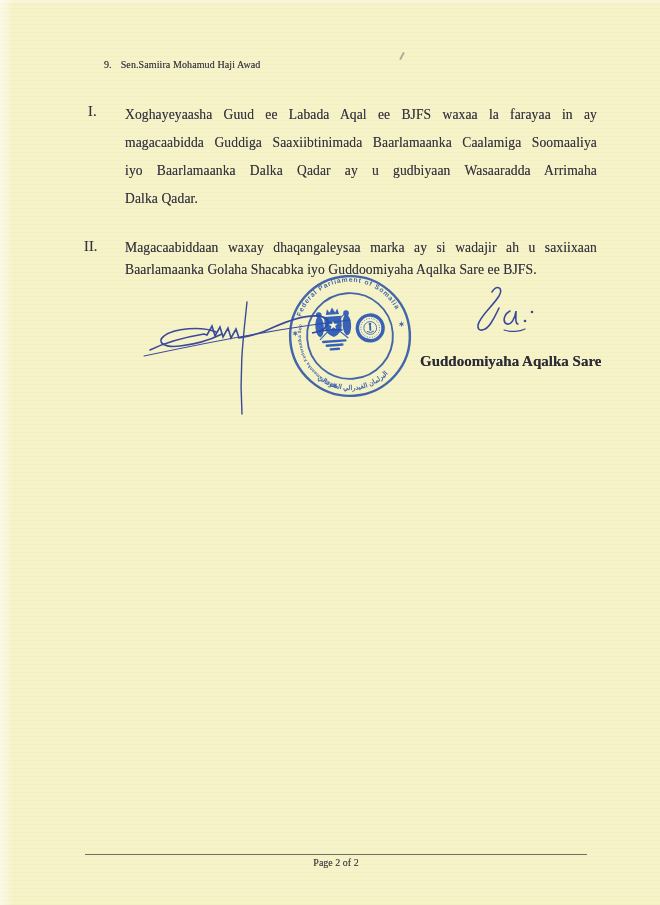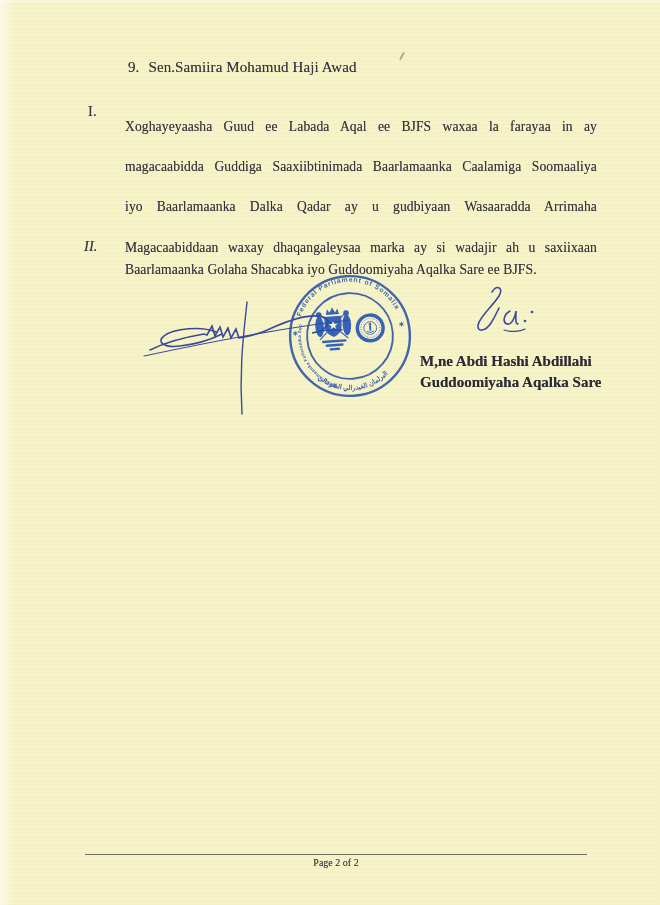--- a/index.html
+++ b/index.html
@@ -7,29 +7,29 @@
     position:relative;width:660px;height:905px;overflow:hidden;
     background:#f6f3c8;
     background-image:repeating-linear-gradient(180deg, rgba(140,135,80,0.035) 0 1px, rgba(255,255,255,0.02) 1px 4px);
     font-family:"Liberation Serif", serif;
     color:#36353f;
   }
   .edge-shade{position:absolute;inset:0;pointer-events:none;
     background:linear-gradient(90deg, rgba(255,255,255,0.55) 0px, rgba(255,255,255,0) 14px),
                linear-gradient(180deg, rgba(255,255,255,0.35) 0 2px, rgba(255,255,255,0) 3px);}
   .txt{position:absolute;letter-spacing:0.1px;text-shadow:0 0 0.5px rgba(46,45,58,0.55);}
-  .item9{left:104px;top:59px;font-size:15px;margin-left:24px;}
+  .item9{left:104px;top:59px;font-size:10px;}
   .item9 .li-num{margin-right:9px;}
   .numeral{position:absolute;font-size:14.5px;}
   .lines{position:absolute;left:125px;width:472px;}
   .c1-num{left:88px;top:103px;}
-  .c2-num{left:84px;top:238px;font-style:italic;}
+  .c2-num{left:84px;top:238px;}
   .c1-lines{top:103px;}
   .c2-lines{top:238px;}
-  .c1-lines .ln{height:28px;line-height:24px;margin-top:12px;}
+  .c1-lines .ln{height:28px;line-height:24px;}
   .c2-lines .ln{height:21.5px;line-height:20px;}
   .ln{font-size:13.6px;white-space:nowrap;}
   .jline{white-space:normal;text-align:justify;text-align-last:justify;overflow:hidden;}
   .names{position:absolute;z-index:2;font-weight:bold;color:#2c2b35;font-size:15px;line-height:21px;text-shadow:0 0 0.6px rgba(40,39,52,0.6);}
   .name-left{left:88px;top:353px;}
   .name-right{left:420px;top:351px;}
   .sig-svg{position:absolute;z-index:3;}
   .sig-left{left:140px;top:288px;width:220px;height:130px;}
   .sig-right{left:462px;top:283px;width:110px;height:70px;}
   .stamp-svg{position:absolute;left:284px;top:270px;width:132px;height:132px;z-index:4;}
@@ -47,20 +47,21 @@
 
   <div class="txt item9">
     <span class="li-num">9.</span><span>Sen.Samiira Mohamud Haji Awad</span>
   </div>
 
   <div class="txt numeral c1-num">I.</div>
   <div class="txt lines c1-lines">
     <div class="ln jline">Xoghayeyaasha Guud ee Labada Aqal ee BJFS waxaa la farayaa in ay</div>
     <div class="ln jline">magacaabidda Guddiga Saaxiibtinimada Baarlamaanka Caalamiga Soomaaliya</div>
     <div class="ln jline">iyo Baarlamaanka Dalka Qadar ay u gudbiyaan Wasaaradda Arrimaha</div>
+    <div class="ln">Dalka Qadar.</div>
   </div>
 
   <div class="txt numeral c2-num">II.</div>
   <div class="txt lines c2-lines">
     <div class="ln jline">Magacaabiddaan waxay dhaqangaleysaa marka ay si wadajir ah u saxiixaan</div>
     <div class="ln">Baarlamaanka Golaha Shacabka iyo Guddoomiyaha Aqalka Sare ee BJFS.</div>
   </div>
 
   <svg class="sig-svg sig-left" viewBox="0 0 220 130">
     <g fill="none" stroke="#2c3b97" stroke-width="1.6" stroke-linecap="round" opacity="0.92">
@@ -75,21 +76,20 @@
     <g fill="none" stroke="#2c3b97" stroke-width="1.6" stroke-linecap="round" opacity="0.92">
       <path d="M 30 9 C 35 1 42 5 37 13 C 30 24 18 33 16 42 C 15 50 24 48 29 40 C 33 34 35 29 37 25"></path>
       <path d="M 48 28 C 42 31 40 39 45 41 C 49 42 53 36 54 28 C 54 34 53 41 56 41"></path>
       <path d="M 42 47 C 49 49.5 58 48.5 63 46" stroke-width="1.2"></path>
       <circle cx="63" cy="38" r="1.3" fill="#2c3b97" stroke="none"></circle>
       <circle cx="70" cy="29" r="1.3" fill="#2c3b97" stroke="none"></circle>
     </g>
   </svg>
 
   <div class="names name-right">
-    <div>M,ne Abdi Hashi Abdillahi</div>
     <div>Guddoomiyaha Aqalka Sare</div>
   </div>
 
   <svg class="stamp-svg" viewBox="0 0 140 140">
     <defs>
       <path id="arcTop" d="M 16 57 A 55 55 0 0 1 124 57"></path>
       <path id="arcLeft" d="M 51 120 A 55 55 0 0 1 20 55"></path>
       <path id="arcBottom" d="M 30 110 A 55 55 0 0 0 110 110"></path>
     </defs>
     <g opacity="0.88" transform="rotate(-4 70 70)">

